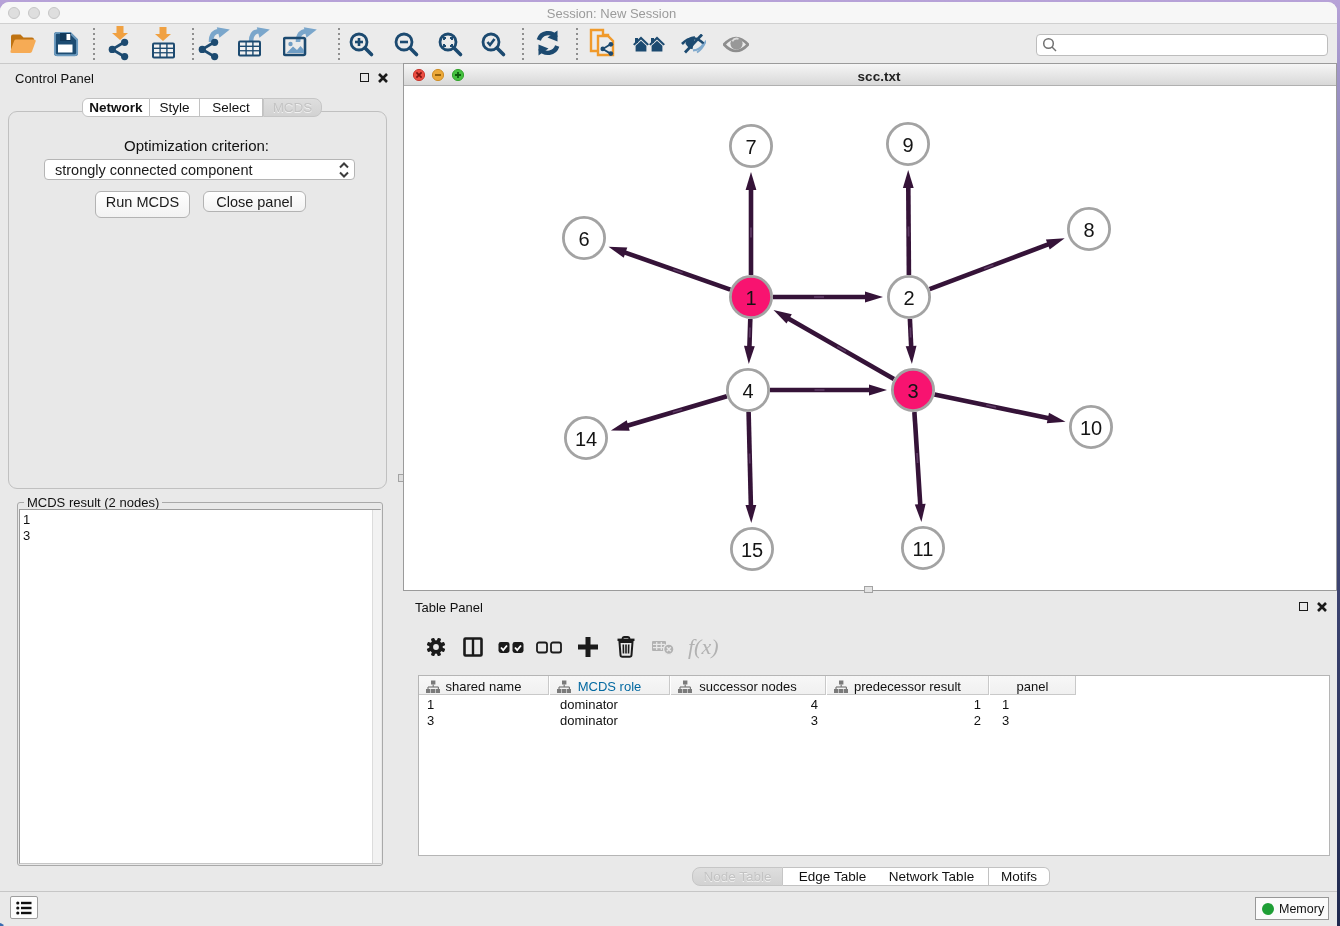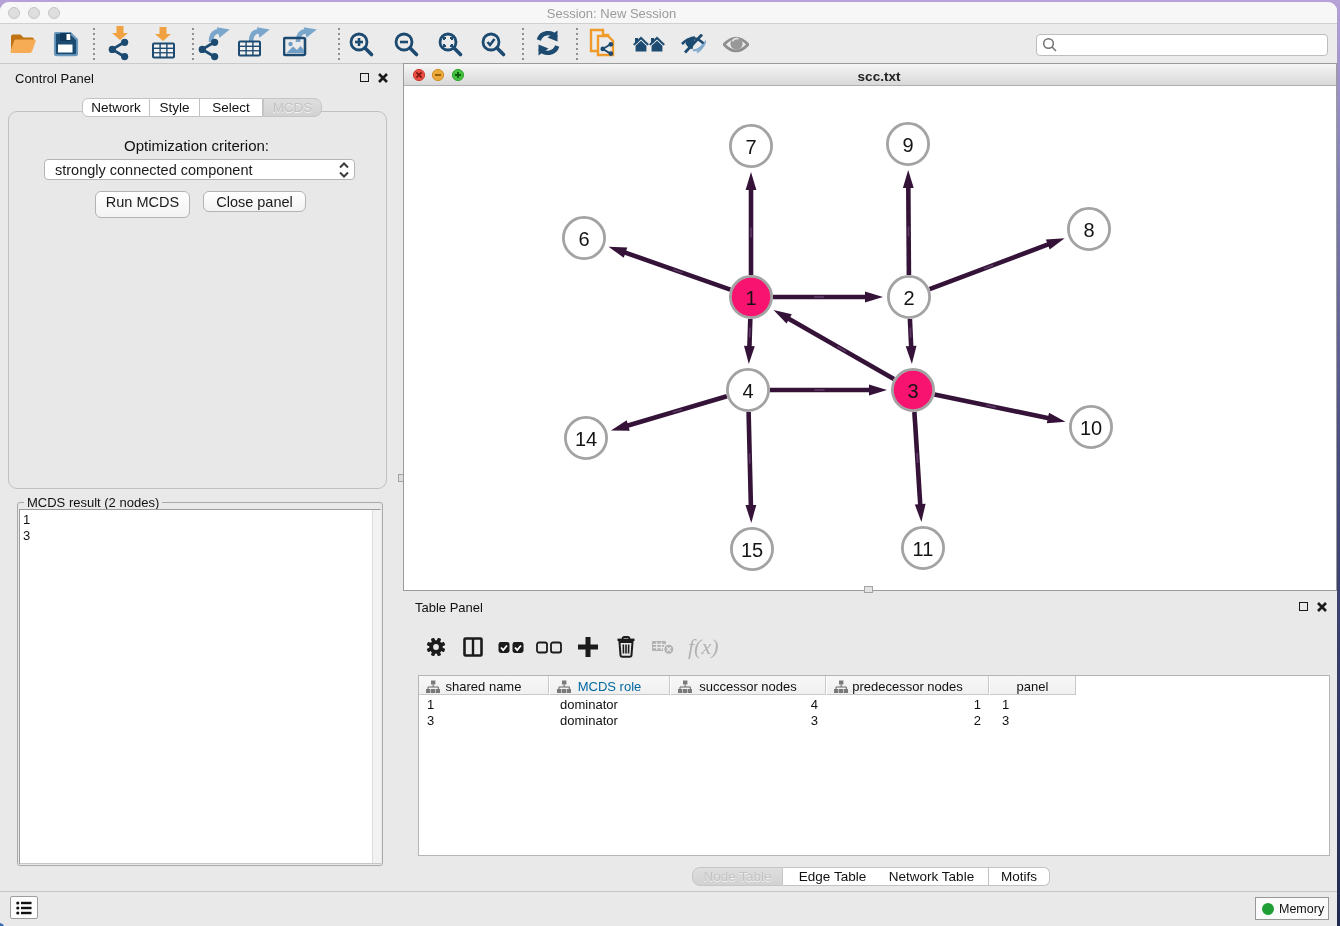--- a/index.html
+++ b/index.html
@@ -165,21 +165,21 @@
 <svg width="16" height="16" style="position:absolute;left:1042px;top:37px">
     <circle cx="6.5" cy="6.5" r="4.8" fill="none" stroke="#707070" stroke-width="1.5"></circle>
     <line x1="10" y1="10" x2="14" y2="14" stroke="#707070" stroke-width="1.5"></line>
   </svg>
 <div class="abs panelhdr" style="left:15px;top:71px">Control Panel</div>
 <div class="abs" style="left:360px;top:73px;width:9px;height:9px;border:1.6px solid #1a1a1a;box-sizing:border-box"></div>
 <svg width="12" height="12" style="position:absolute;left:377px;top:72px">
     <path d="M2 2 L10 10 M10 2 L2 10" stroke="#1a1a1a" stroke-width="2.6"></path>
   </svg>
 <div class="abs" style="left:8px;top:111px;width:377px;height:376px;background:#e8e8e8;border:1px solid #c0c0c0;border-radius:9px"></div>
-<div class="tab" style="left:82px;top:98px;width:68px;border-radius:6px 0 0 6px;">Network</div>
+<div class="tab" style="left:82px;top:98px;width:68px;border-radius:6px 0 0 6px;font-weight:bold;">Network</div>
 <div class="tab" style="left:150px;top:98px;width:50px;border-left:none;">Style</div>
 <div class="tab" style="left:200px;top:98px;width:63px;border-left:none;">Select</div>
 <div class="tab" style="left:263px;top:98px;width:59px;background:linear-gradient(180deg,#dedede,#d2d2d2);color:#c3c3c3;text-shadow:0 1px 0 #f2f2f2;border-radius:0 8px 8px 0;border-color:#c6c6c6">MCDS</div>
 <div class="abs" style="left:0;top:137px;width:393px;text-align:center;font-size:15px;color:#111">Optimization criterion:</div>
 <div class="abs" style="left:44px;top:159px;width:311px;height:21px;background:#fff;border:1px solid #b5b5b5;border-radius:4px;box-sizing:border-box"></div>
 <div class="abs" style="left:55px;top:162px;font-size:14.5px;color:#1a1a1a">strongly connected component</div>
 <svg width="14" height="16" style="position:absolute;left:337px;top:162px">
     <path d="M3 5.5 L7 1.5 L11 5.5" fill="none" stroke="#3c3c3c" stroke-width="2"></path>
     <path d="M3 10.5 L7 14.5 L11 10.5" fill="none" stroke="#3c3c3c" stroke-width="2"></path>
   </svg>
@@ -361,21 +361,21 @@
     <rect x="5" y="0.5" width="4.4" height="4" fill="#7a7a7a"></rect>
     <line x1="7.2" y1="4.5" x2="7.2" y2="7" stroke="#7a7a7a" stroke-width="1.2"></line>
     <line x1="2" y1="7" x2="12.4" y2="7" stroke="#7a7a7a" stroke-width="1.2"></line>
     <line x1="2" y1="7" x2="2" y2="9" stroke="#7a7a7a" stroke-width="1.2"></line>
     <line x1="12.4" y1="7" x2="12.4" y2="9" stroke="#7a7a7a" stroke-width="1.2"></line>
     <rect x="0" y="9" width="4.4" height="4" fill="#7a7a7a"></rect>
     <rect x="5" y="9" width="4.4" height="4" fill="#7a7a7a"></rect>
     <rect x="10" y="9" width="4.4" height="4" fill="#7a7a7a"></rect>
   </svg>
 <div class="abs" style="left:827px;top:676px;width:162px;height:19px;background:linear-gradient(180deg,#f7f7f7,#f0f0f0);border-right:1px solid #c9c9c9;border-bottom:1px solid #c9c9c9;box-sizing:border-box"></div>
-<div class="abs" style="left:826px;top:679px;width:163px;text-align:center;font-size:13px;color:#111">predecessor nodes</div>
+<div class="abs" style="left:826px;top:679px;width:163px;text-align:center;font-size:13px;color:#111">predecessor result</div>
 <svg width="14" height="14" style="position:absolute;left:834px;top:680px">
     <rect x="5" y="0.5" width="4.4" height="4" fill="#7a7a7a"></rect>
     <line x1="7.2" y1="4.5" x2="7.2" y2="7" stroke="#7a7a7a" stroke-width="1.2"></line>
     <line x1="2" y1="7" x2="12.4" y2="7" stroke="#7a7a7a" stroke-width="1.2"></line>
     <line x1="2" y1="7" x2="2" y2="9" stroke="#7a7a7a" stroke-width="1.2"></line>
     <line x1="12.4" y1="7" x2="12.4" y2="9" stroke="#7a7a7a" stroke-width="1.2"></line>
     <rect x="0" y="9" width="4.4" height="4" fill="#7a7a7a"></rect>
     <rect x="5" y="9" width="4.4" height="4" fill="#7a7a7a"></rect>
     <rect x="10" y="9" width="4.4" height="4" fill="#7a7a7a"></rect>
   </svg>

